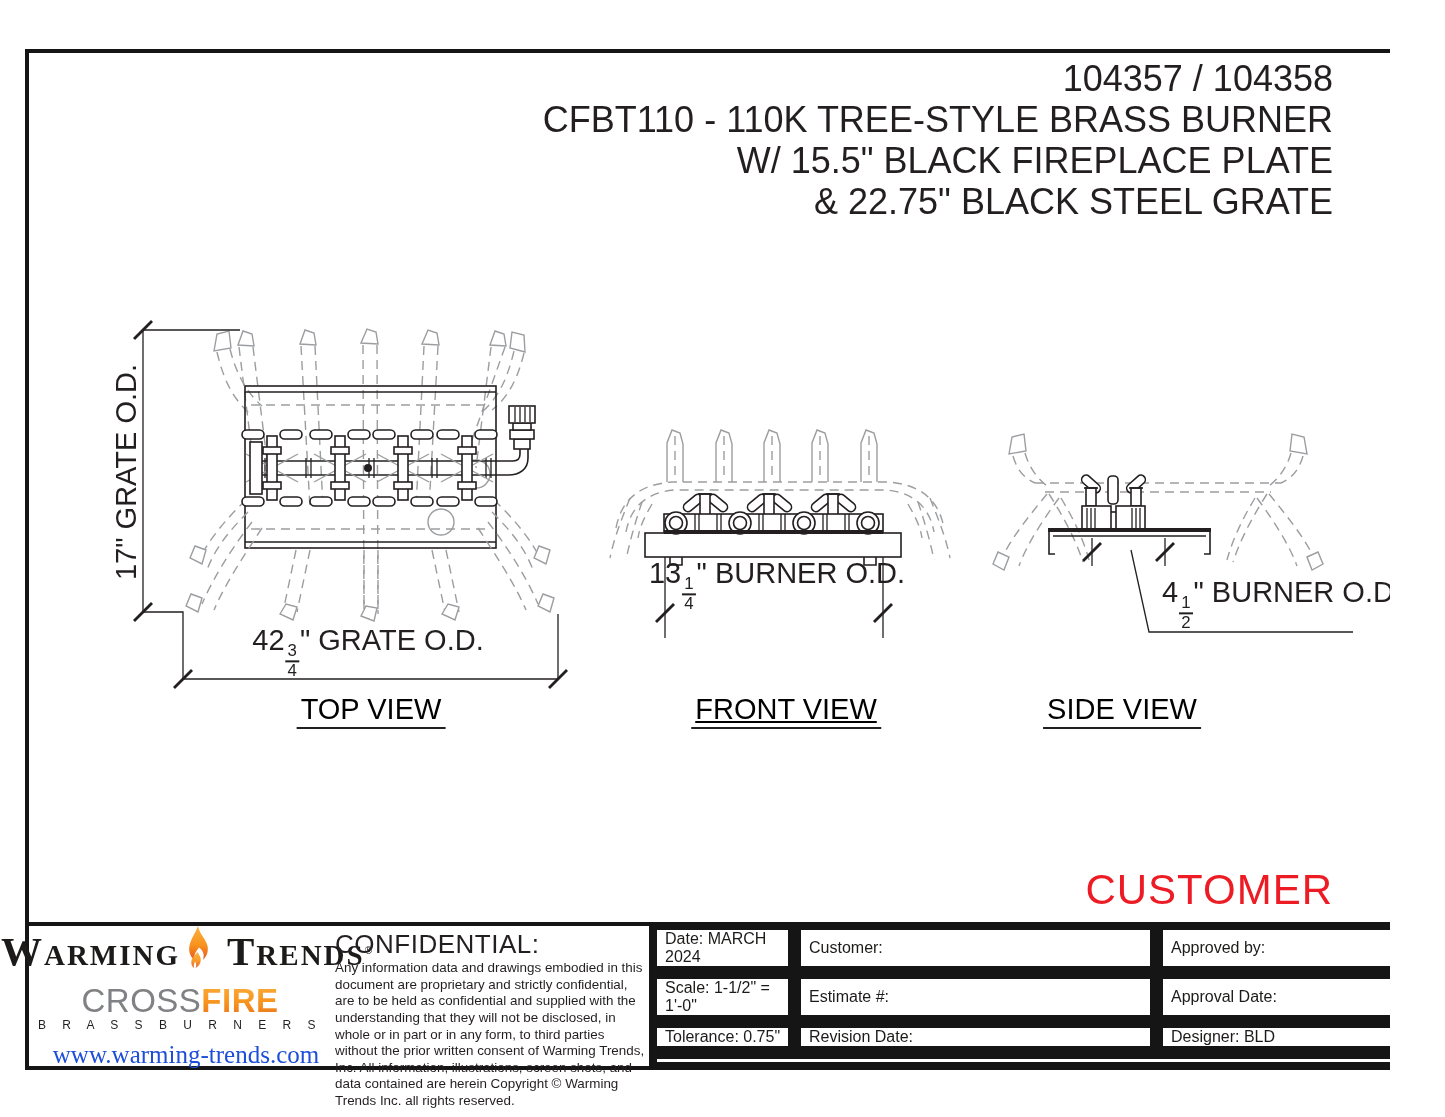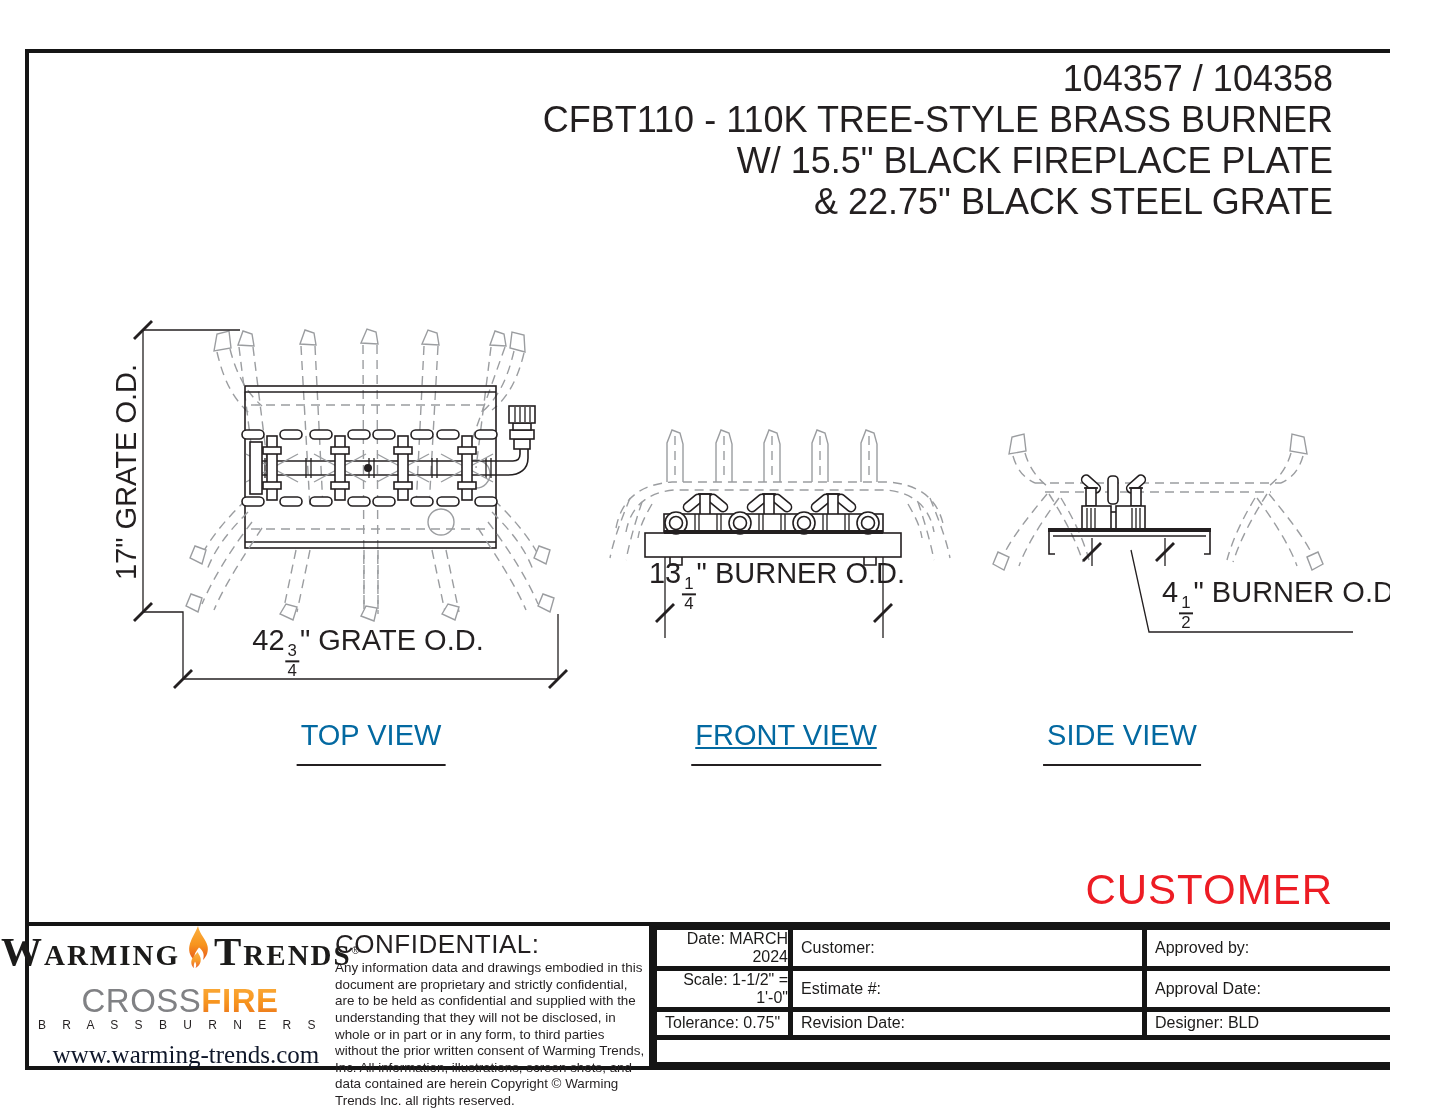--- a/index.html
+++ b/index.html
@@ -12,52 +12,52 @@
        color:#231F20;white-space:nowrap;}
   .stamp{position:absolute;right:57px;top:866px;font-size:42px;letter-spacing:1px;color:#ED1C24;
          white-space:nowrap;}
   
   .dim{position:absolute;font-size:29px;white-space:nowrap;color:#231F20;}
   .frac{display:inline-flex;flex-direction:column;text-align:center;vertical-align:-6px;
         font-size:0.58em;line-height:1.05;margin:0 1px;}
   .fden{border-top:2px solid #231F20;padding:0 2px;}
   .fnum{padding:0 2px;}
   .viewlabel{position:absolute;font-size:29px;white-space:nowrap;border-bottom:2.5px solid #231F20;
-             padding:0 4px 12px 4px;color:#0369a1;margin-top:26px;}
+             padding:0 4px 1px 4px;color:#000000;}
   
   svg{position:absolute;overflow:visible;}
   .sk{stroke:#231F20;fill:none;stroke-width:1.6;}
   .skf{stroke:#231F20;fill:#fff;stroke-width:1.6;}
   .skt{stroke:#231F20;fill:none;stroke-width:1.3;}
   .tick{stroke:#231F20;stroke-width:2.8;}
   .thick{stroke:#231F20;stroke-width:4;}
   .gr{stroke:#9B9DA0;fill:none;stroke-width:1.4;}
   .grf{stroke:#9B9DA0;fill:#fff;stroke-width:1.4;}
   .grd{stroke:#9B9DA0;fill:none;stroke-width:1.4;stroke-dasharray:9 6;}
   
   .tblock{position:absolute;left:25px;top:922px;width:1377px;height:148px;box-sizing:border-box;
           border:4px solid #151515;display:flex;}
   .logo-cell{width:302px;box-sizing:border-box;display:flex;flex-direction:column;
              align-items:center;justify-content:center;padding-top:2px;}
   .brand-row{display:flex;align-items:center;white-space:nowrap;}
-  .brand-word{font-family:"Liberation Serif",serif;font-weight:600;font-size:29px;letter-spacing:2px;color:#1c1b1a;}
+  .brand-word{font-family:"Liberation Serif",serif;font-weight:600;font-size:29px;letter-spacing:2px;color:#1c1b1a;margin-left:13px;}
   .brand-init{font-size:41px;}
   .brand-reg{font-size:10px;vertical-align:18px;}
   .gold-rule{width:278px;height:2px;background:#C8A44B;margin-top:1px;}
   .crossfire{margin-top:7px;line-height:1;white-space:nowrap;}
   .cross{font-size:33px;font-weight:300;color:#808184;letter-spacing:0.5px;}
   .fire{font-size:33px;font-weight:bold;background:linear-gradient(180deg,#FBB040,#F7941E 55%,#E8701C);
         -webkit-background-clip:text;background-clip:text;color:transparent;letter-spacing:0.5px;text-align:center;}
   .tagline{font-size:12px;letter-spacing:6.5px;color:#231F20;margin-top:1px;}
-  .website{font-family:"Liberation Serif",serif;font-size:25px;color:#0f172a;margin-top:9px;margin-left:12px;}
+  .website{font-family:"Liberation Serif",serif;font-size:25px;color:#1d4ed8;margin-top:9px;margin-left:12px;}
   .conf-cell{width:322px;box-sizing:border-box;padding:5px 4px 0 4px;border-right:4px solid #151515;}
   .conf-head{font-size:26px;letter-spacing:0.5px;color:#231F20;line-height:1.05;}
   .conf-body{font-size:13.4px;line-height:16.6px;color:#231F20;margin-top:2px;}
   .ftable{flex:1;background:#151515;padding:4px;display:grid;
-          grid-template-columns:131px 349px 1fr;grid-auto-rows:1fr;gap:5px;box-sizing:border-box;text-align:right;}
+          grid-template-columns:131px 349px 1fr;grid-auto-rows:1fr;gap:13px;box-sizing:border-box;}
   .fcell{background:#fff;display:flex;align-items:center;padding-left:8px;font-size:16px;color:#1c1b1a;}
   .fcell-empty{grid-column:1 / -1;background:#fff;}
 </style>
 </head>
 <body>
 
 <div class="sheet">
   <div class="frame"></div>
 
   <div class="hdr">

